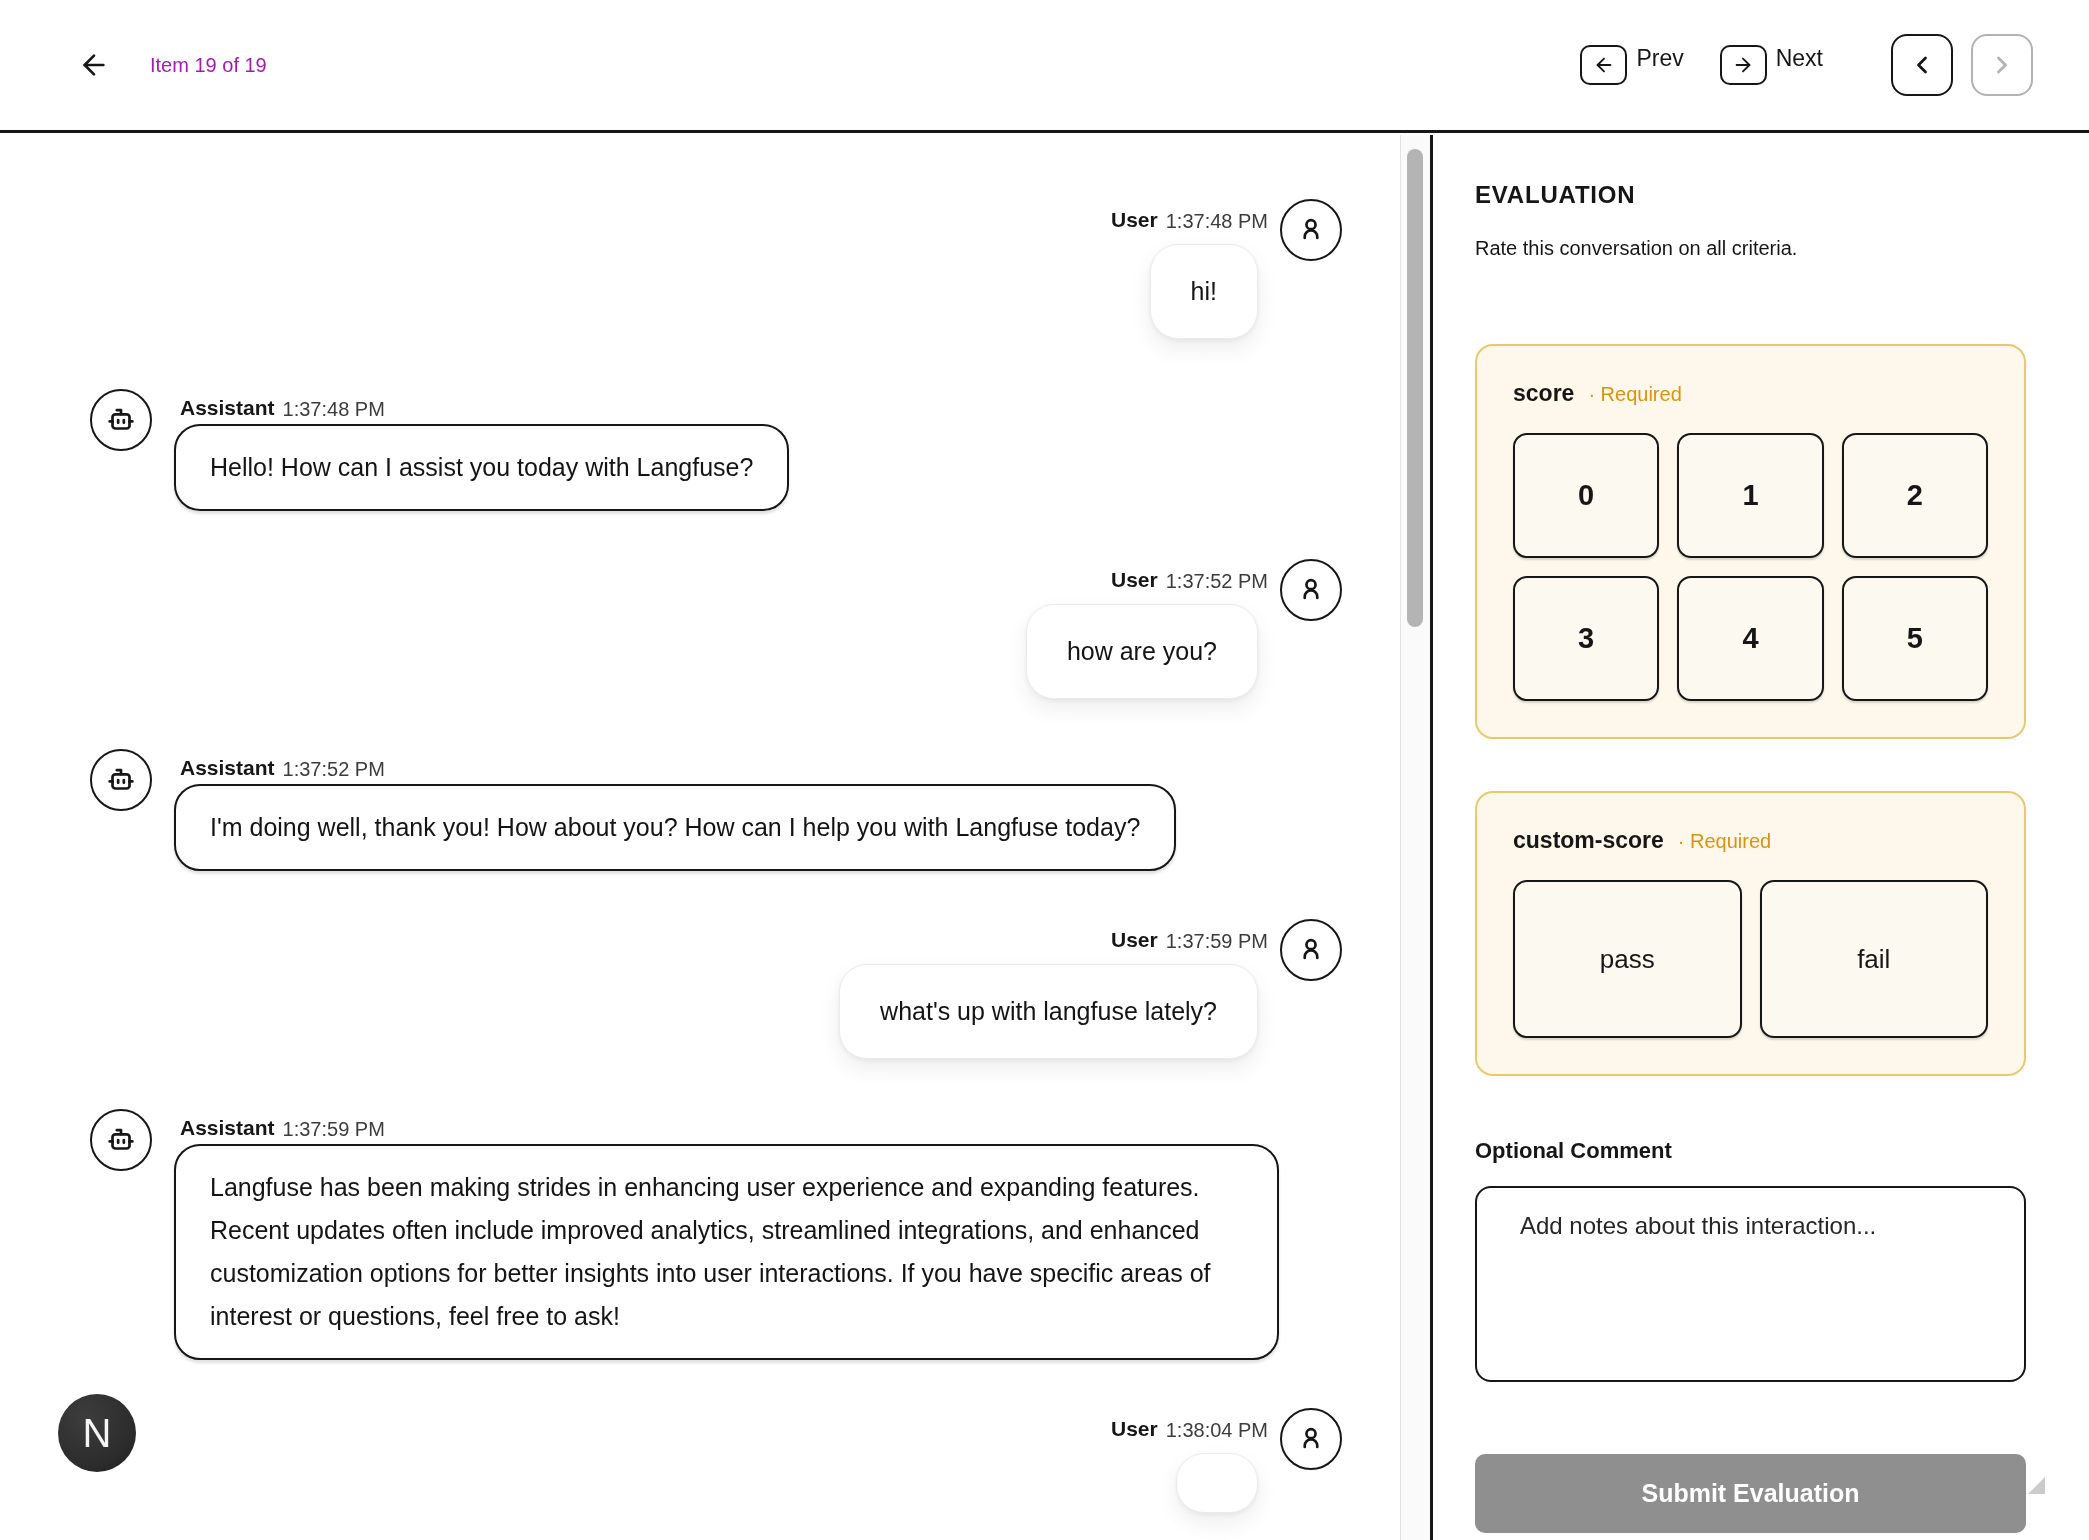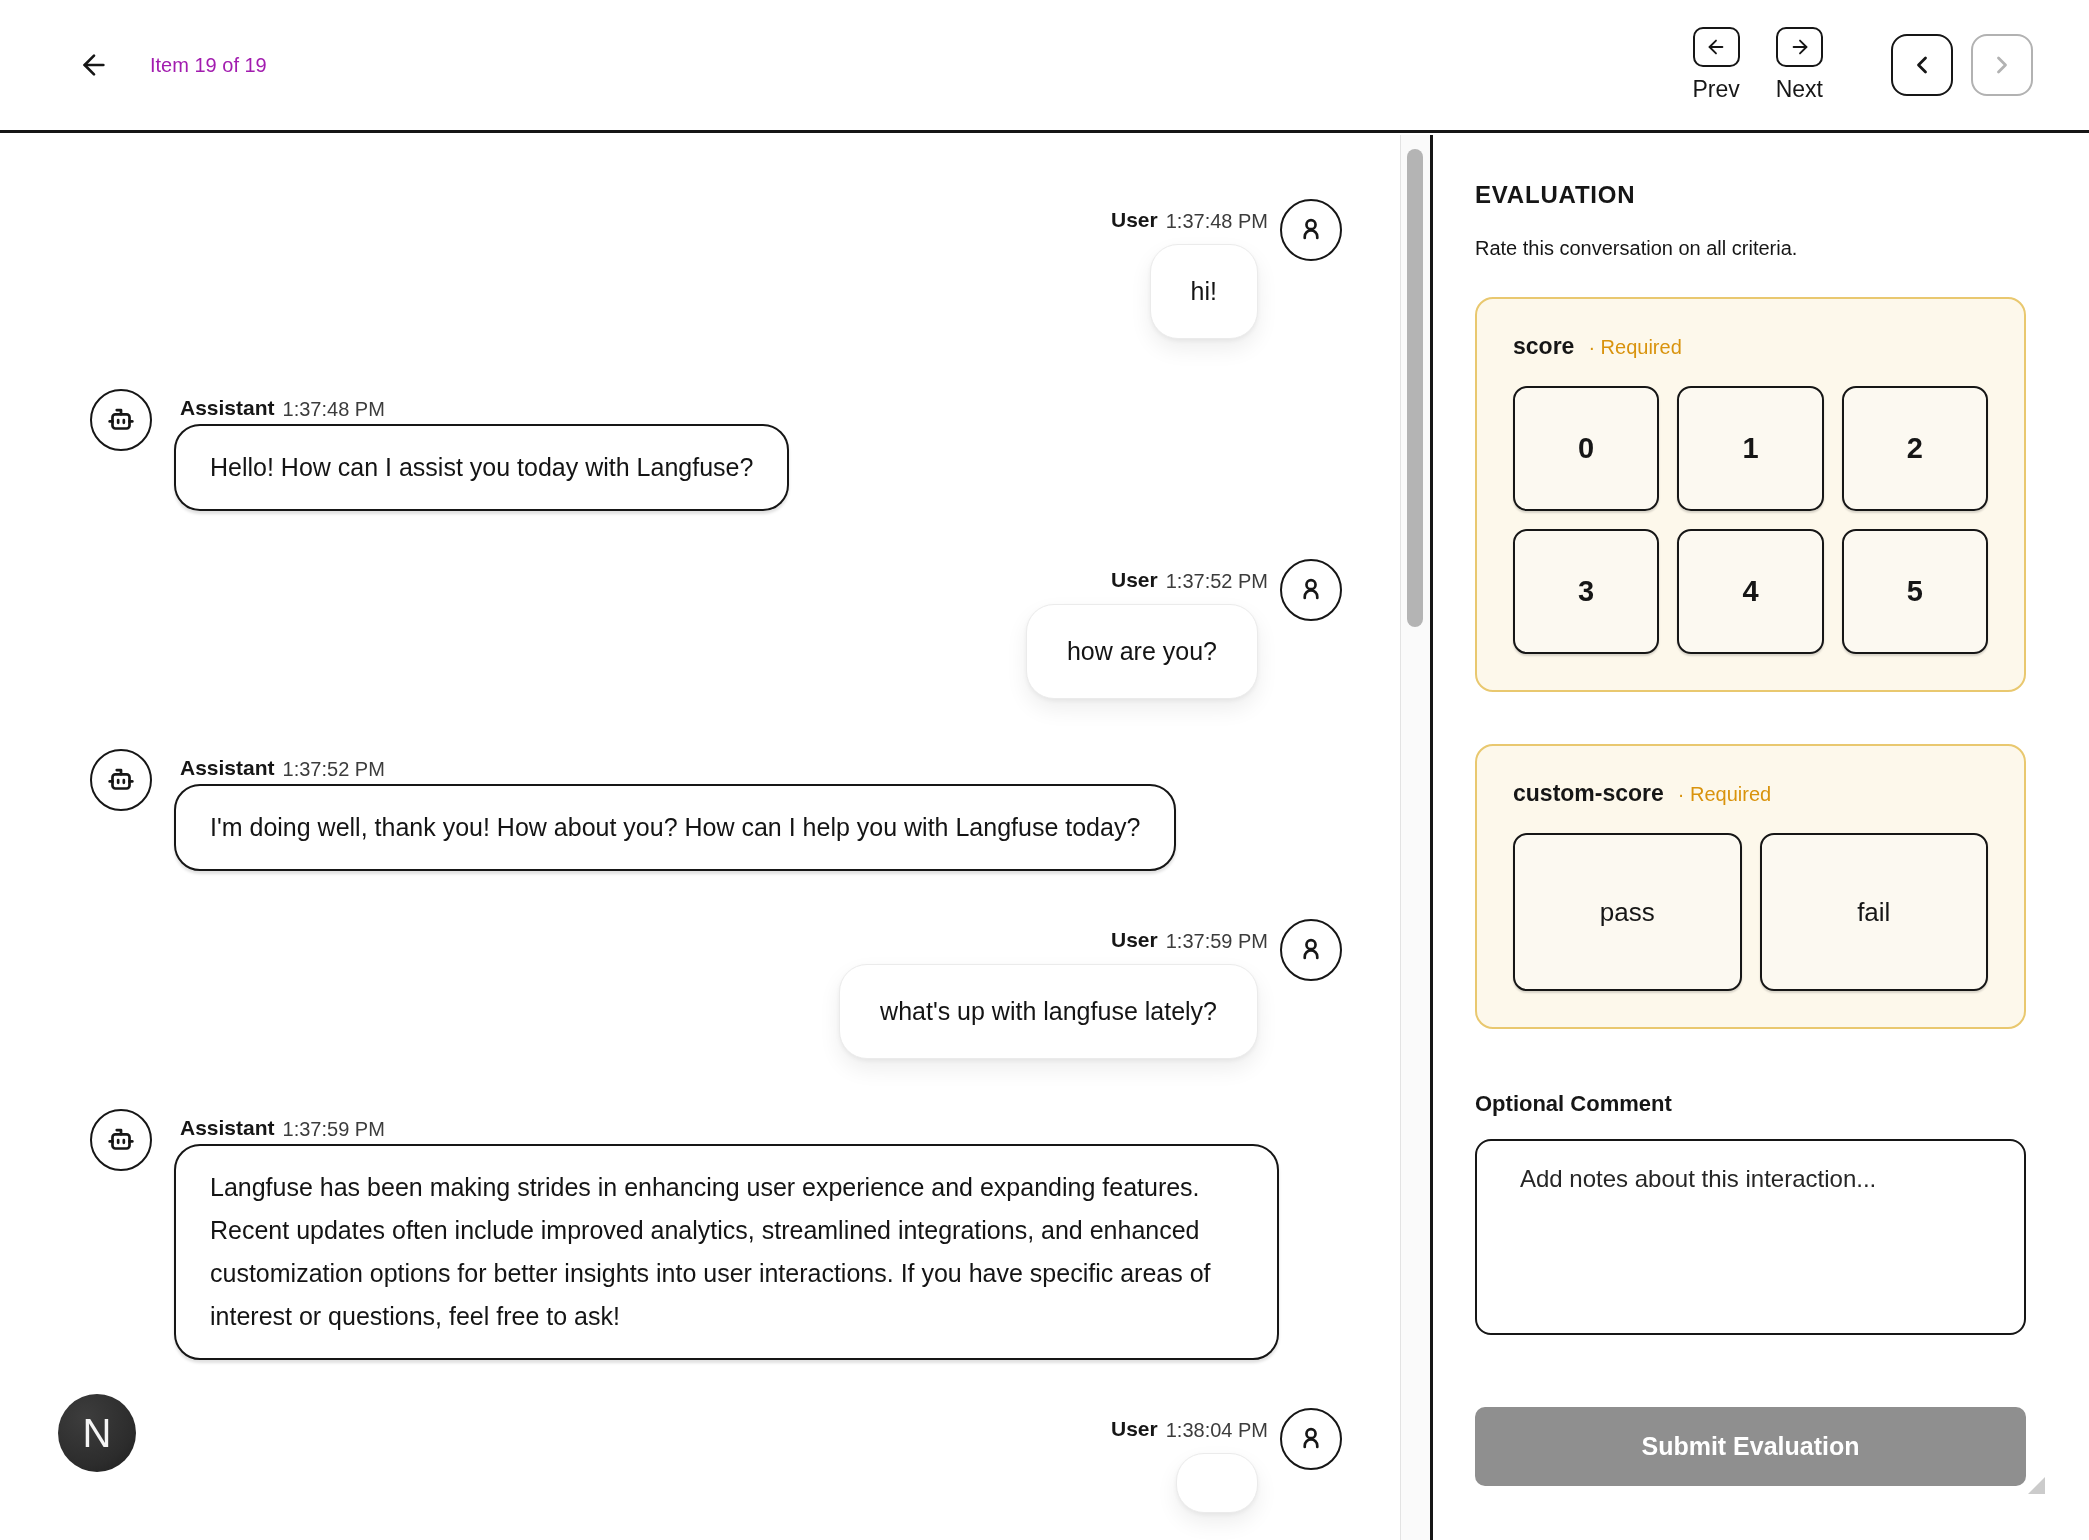--- a/index.html
+++ b/index.html
@@ -16,22 +16,22 @@
     position:absolute; top:0; left:0; right:0; height:133px; background:#fff;
     border-bottom:3px solid #161616; display:flex; align-items:center;
     padding:0 56px 0 72px;
   }
   .back-btn { width:44px; height:44px; border:none; background:transparent; cursor:pointer;
     display:flex; align-items:center; justify-content:center; margin-right:34px; }
   .title-block { display:flex; flex-direction:column; gap:7px; }
   .page-title { font-size:25px; font-weight:700; letter-spacing:0.2px; }
   .page-subtitle { font-size:20px; color:#a21caf; }
   .header-actions { margin-left:auto; display:flex; align-items:center; gap:36px; }
-  .nav-btn { display:flex; align-items:flex-end; gap:9px; font-size:23px; color:#161616;
-    background:transparent; border:none; cursor:pointer; font-family:inherit;flex-direction:column; }
+  .nav-btn { display:flex; align-items:flex-start; gap:9px; font-size:23px; color:#161616;
+    background:transparent; border:none; cursor:pointer; font-family:inherit; }
   .kbd { width:47px; height:40px; border:2px solid #161616; border-radius:10px;
     display:flex; align-items:center; justify-content:center; background:#fff; }
   .square-group { display:flex; gap:18px; margin-left:32px; }
   .square-btn { width:62px; height:62px; border:2.5px solid #161616; border-radius:16px;
     background:#fff; display:flex; align-items:center; justify-content:center; cursor:pointer; color:#161616; }
   .square-btn.disabled { border:2px solid #b2b2b2; color:#b2b2b2; }
 
   
   .chat-panel { position:absolute; top:135px; left:0; width:1430px; bottom:0; overflow:hidden; background:#fff; }
   .messages { padding:70px 30px 0 90px; }
@@ -69,21 +69,21 @@
   .n-logo { position:absolute; left:58px; top:1394px; width:78px; height:78px; border-radius:50%;
     background:radial-gradient(circle at 35% 30%, #3d3d3d 0%, #2c2c2c 65%, #1d1d1d 100%);
     color:#f5f5f5; display:flex; align-items:center; justify-content:center;
     font-size:40px; font-weight:500; z-index:6; }
 
   
   .eval-panel { position:absolute; top:135px; left:1433px; right:0; bottom:0; background:#fff;
     padding:46px 63px 0 42px; overflow:hidden; }
   .eval-heading { font-size:24px; font-weight:600; letter-spacing:0.8px; }
   .eval-sub { margin-top:28px; font-size:20px; }
-  .crit-card { margin-top:37px; background:var(--accent-bg); border:2px solid var(--accent-border);
+  .crit-card { margin-top:84px; background:var(--accent-bg); border:2px solid var(--accent-border);
     border-radius:18px; padding:34px 36px 36px; }
   .crit-card + .crit-card { margin-top:52px; }
   .crit-name-row { display:flex; align-items:baseline; gap:14px; }
   .crit-name { font-size:23px; font-weight:700; }
   .crit-required { font-size:20px; color:var(--required); }
   .opt-grid { display:grid; gap:18px; margin-top:26px; }
   .opt-btn { border:2.5px solid #161616; border-radius:14px; background:#fcf9f1;
     height:125px; font-size:29px; font-weight:700; font-family:inherit; color:#161616;
     display:flex; align-items:center; justify-content:center; cursor:pointer;
     box-shadow:0 2px 2px rgba(0,0,0,0.15); }

